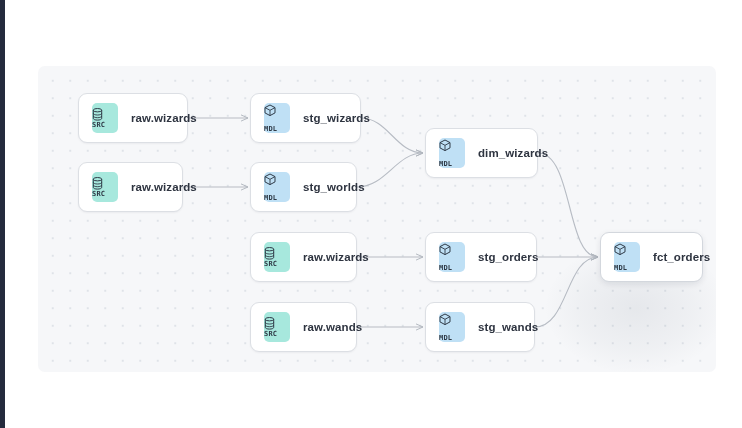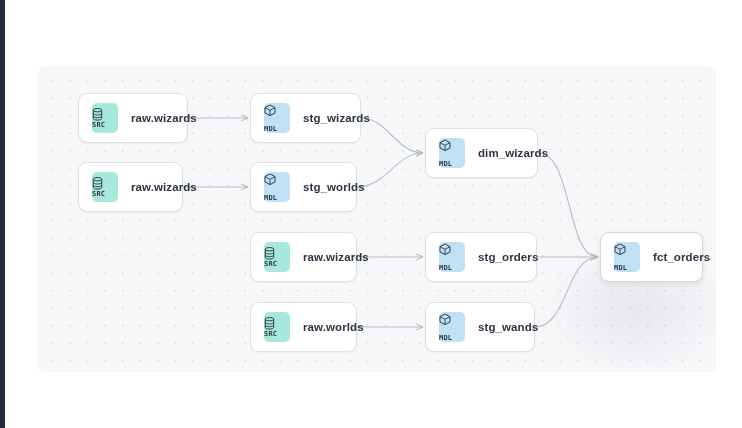--- a/index.html
+++ b/index.html
@@ -168,21 +168,21 @@
     <div class="node" style="left:212px; top:236px; width:107px; height:50px;">
       <span class="badge src">
         <svg width="11" height="13" viewBox="0 0 11 13" aria-hidden="true">
           <ellipse cx="5.5" cy="2.2" rx="4.2" ry="1.7" fill="none" stroke="#2f3a47" stroke-width="1"></ellipse>
           <path d="M1.3 2.2 V10.4 C1.3 11.4 3.2 12.1 5.5 12.1 C7.8 12.1 9.7 11.4 9.7 10.4 V2.2" fill="none" stroke="#2f3a47" stroke-width="1"></path>
           <path d="M1.3 5.3 C1.3 6.3 3.2 7.0 5.5 7.0 C7.8 7.0 9.7 6.3 9.7 5.3" fill="none" stroke="#2f3a47" stroke-width="0.9"></path>
           <path d="M1.3 8.0 C1.3 9.0 3.2 9.7 5.5 9.7 C7.8 9.7 9.7 9.0 9.7 8.0" fill="none" stroke="#2f3a47" stroke-width="0.9"></path>
         </svg>
         <span class="badge-text">SRC</span>
       </span>
-      <span class="node-label">raw.worlds</span>
+      <span class="node-label">raw.wands</span>
     </div>
 
     <div class="node" style="left:212px; top:27px; width:111px; height:50px;">
       <span class="badge mdl">
         <svg width="12" height="13" viewBox="0 0 12 13" aria-hidden="true">
           <path d="M6 1 L11 3.6 V8.9 L6 11.6 L1 8.9 V3.6 Z" fill="none" stroke="#2f3a47" stroke-width="1" stroke-linejoin="round"></path>
           <path d="M1 3.6 L6 6.3 L11 3.6" fill="none" stroke="#2f3a47" stroke-width="0.9" stroke-linejoin="round"></path>
           <path d="M6 6.3 V11.6" fill="none" stroke="#2f3a47" stroke-width="0.9"></path>
         </svg>
         <span class="badge-text">MDL</span>

